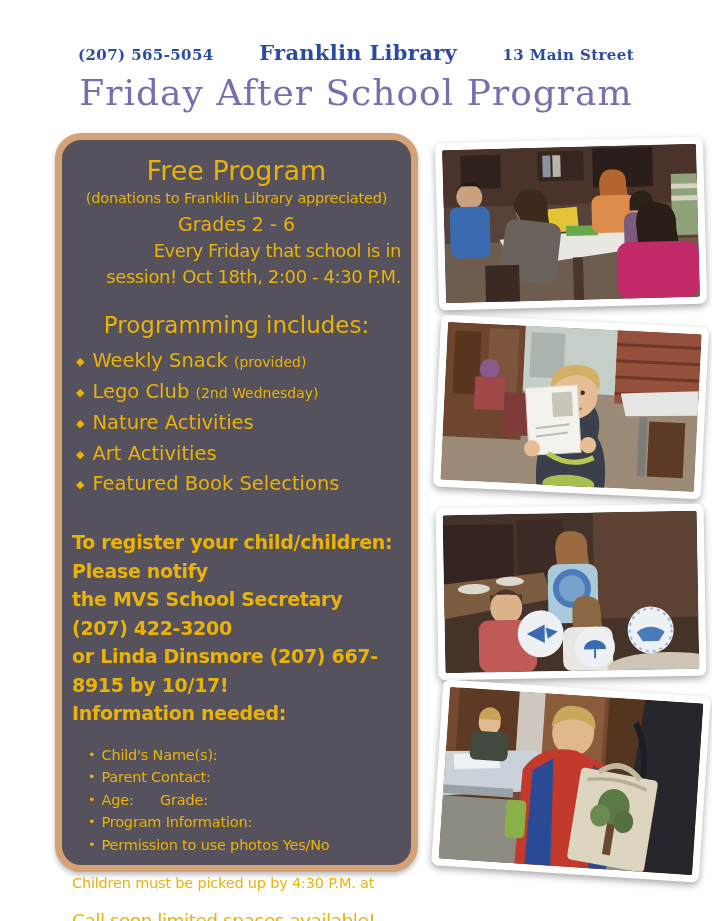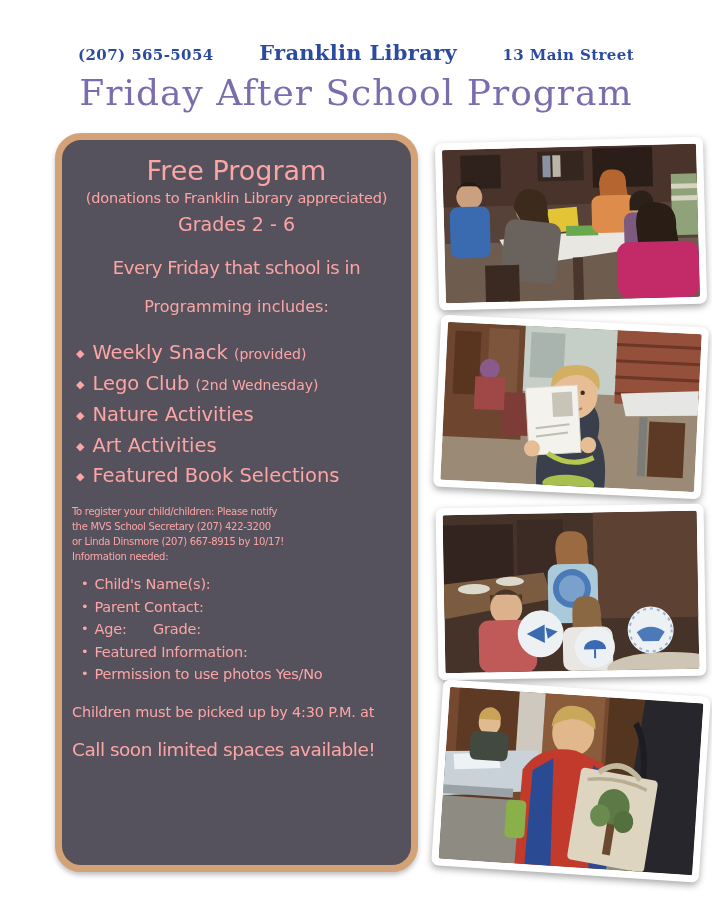--- a/index.html
+++ b/index.html
@@ -21,34 +21,34 @@
     position:absolute;top:72px;left:0;width:712px;text-align:center;
     font-family:"DejaVu Serif",serif;font-weight:normal;
     font-size:36px;color:#7b6cae;letter-spacing:1px;margin:0;
   }
   
   .panel{
     position:absolute;left:55px;top:133px;width:363px;height:739px;
     box-sizing:border-box;background:#56525d;
     border:7px solid #d3a277;border-radius:26px;
     box-shadow:0 3px 5px rgba(0,0,0,.25);
-    color:#fca5a5;padding:13px 10px 0 10px;
+    color:#eab308;padding:13px 10px 0 10px;
   }
   .center{text-align:center;}
   .p-free{font-size:27px;line-height:1.15;margin-top:2px;}
   .p-donate{font-size:14.5px;margin-top:4px;letter-spacing:-.2px;}
   .p-grades{font-size:19px;margin-top:7px;}
-  .p-sched{font-size:18px;line-height:1.45;letter-spacing:-.4px;margin-top:20px;}
-  .p-prog-head{font-size:16px;margin-top:16px;}
-  .prog-list{list-style:none;margin:22px 0 0 0;padding:0 0 0 4px;}
+  .p-sched{font-size:18px;line-height:1.45;letter-spacing:-.4px;margin-top:3px;text-align:right;}
+  .p-prog-head{font-size:23px;margin-top:22px;}
+  .prog-list{list-style:none;margin:8px 0 0 0;padding:0 0 0 4px;}
   .prog-list li{font-size:19.5px;line-height:1.58;white-space:nowrap;}
   .diamond{font-size:11px;vertical-align:2px;margin-right:8px;}
   .prog-note{font-size:14px;}
-  .register{margin-top:12px;font-size:10px;line-height:1.5;letter-spacing:-.3px;}
-  .info-list{list-style:none;margin:9px;padding:0;}
+  .register{margin-top:28px;font-size:19px;line-height:1.5;letter-spacing:-.3px;font-weight:bold;}
+  .info-list{list-style:none;margin:16px;padding:0;}
   .info-list li{font-size:14.5px;line-height:1.55;letter-spacing:-.2px;}
   .dot{font-size:13px;margin-right:6px;vertical-align:1px;}
   .pickup{margin-top:17px;font-size:14.5px;line-height:1.5;letter-spacing:-.2px;}
   .cta{margin-top:15px;font-size:18.5px;letter-spacing:-.5px;}
   
   .photo{
     position:absolute;left:437px;width:268px;box-sizing:border-box;
     background:#ffffff;padding:7px;border-radius:7px;
     box-shadow:0 3px 7px rgba(0,0,0,.35);
   }
@@ -67,20 +67,21 @@
   <span class="hdr-small">13 Main Street</span>
 </div>
 <h1 class="main-title">Friday After School Program</h1>
 
 <div class="panel">
   <div class="center p-free">Free Program</div>
   <div class="center p-donate">(donations to Franklin Library appreciated)</div>
   <div class="center p-grades">Grades 2 - 6</div>
   <div class="center p-sched">
     <div>Every Friday that school is in</div>
+    <div>session! Oct 18th, 2:00 - 4:30 P.M.</div>
   </div>
 
   <div class="center p-prog-head">Programming includes:</div>
   <ul class="prog-list">
     <li>
       <span class="diamond">◆</span><span>Weekly Snack</span> <span class="prog-note">(provided)</span>
     </li>
     <li>
       <span class="diamond">◆</span><span>Lego Club</span> <span class="prog-note">(2nd Wednesday)</span>
     </li>
@@ -98,21 +99,21 @@
   <div class="register">
     <div>To register your child/children: Please notify</div>
     <div>the MVS School Secretary (207) 422-3200</div>
     <div>or Linda Dinsmore (207) 667-8915 by 10/17!</div>
     <div>Information needed:</div>
   </div>
   <ul class="info-list">
     <li><span class="dot">•</span><span>Child's Name(s):</span></li>
     <li><span class="dot">•</span><span>Parent Contact:</span></li>
     <li><span class="dot">•</span><span>Age:&nbsp;&nbsp;&nbsp;&nbsp;&nbsp;&nbsp;Grade:</span></li>
-    <li><span class="dot">•</span><span>Featured Information:</span></li>
+    <li><span class="dot">•</span><span>Program Information:</span></li>
     <li><span class="dot">•</span><span>Permission to use photos Yes/No</span></li>
   </ul>
 
   <div class="pickup">
     <div>Children must be picked up by 4:30 P.M. at</div>
   </div>
   <div class="cta">Call soon limited spaces available!</div>
 </div>
 
 <div class="photo photo1">

